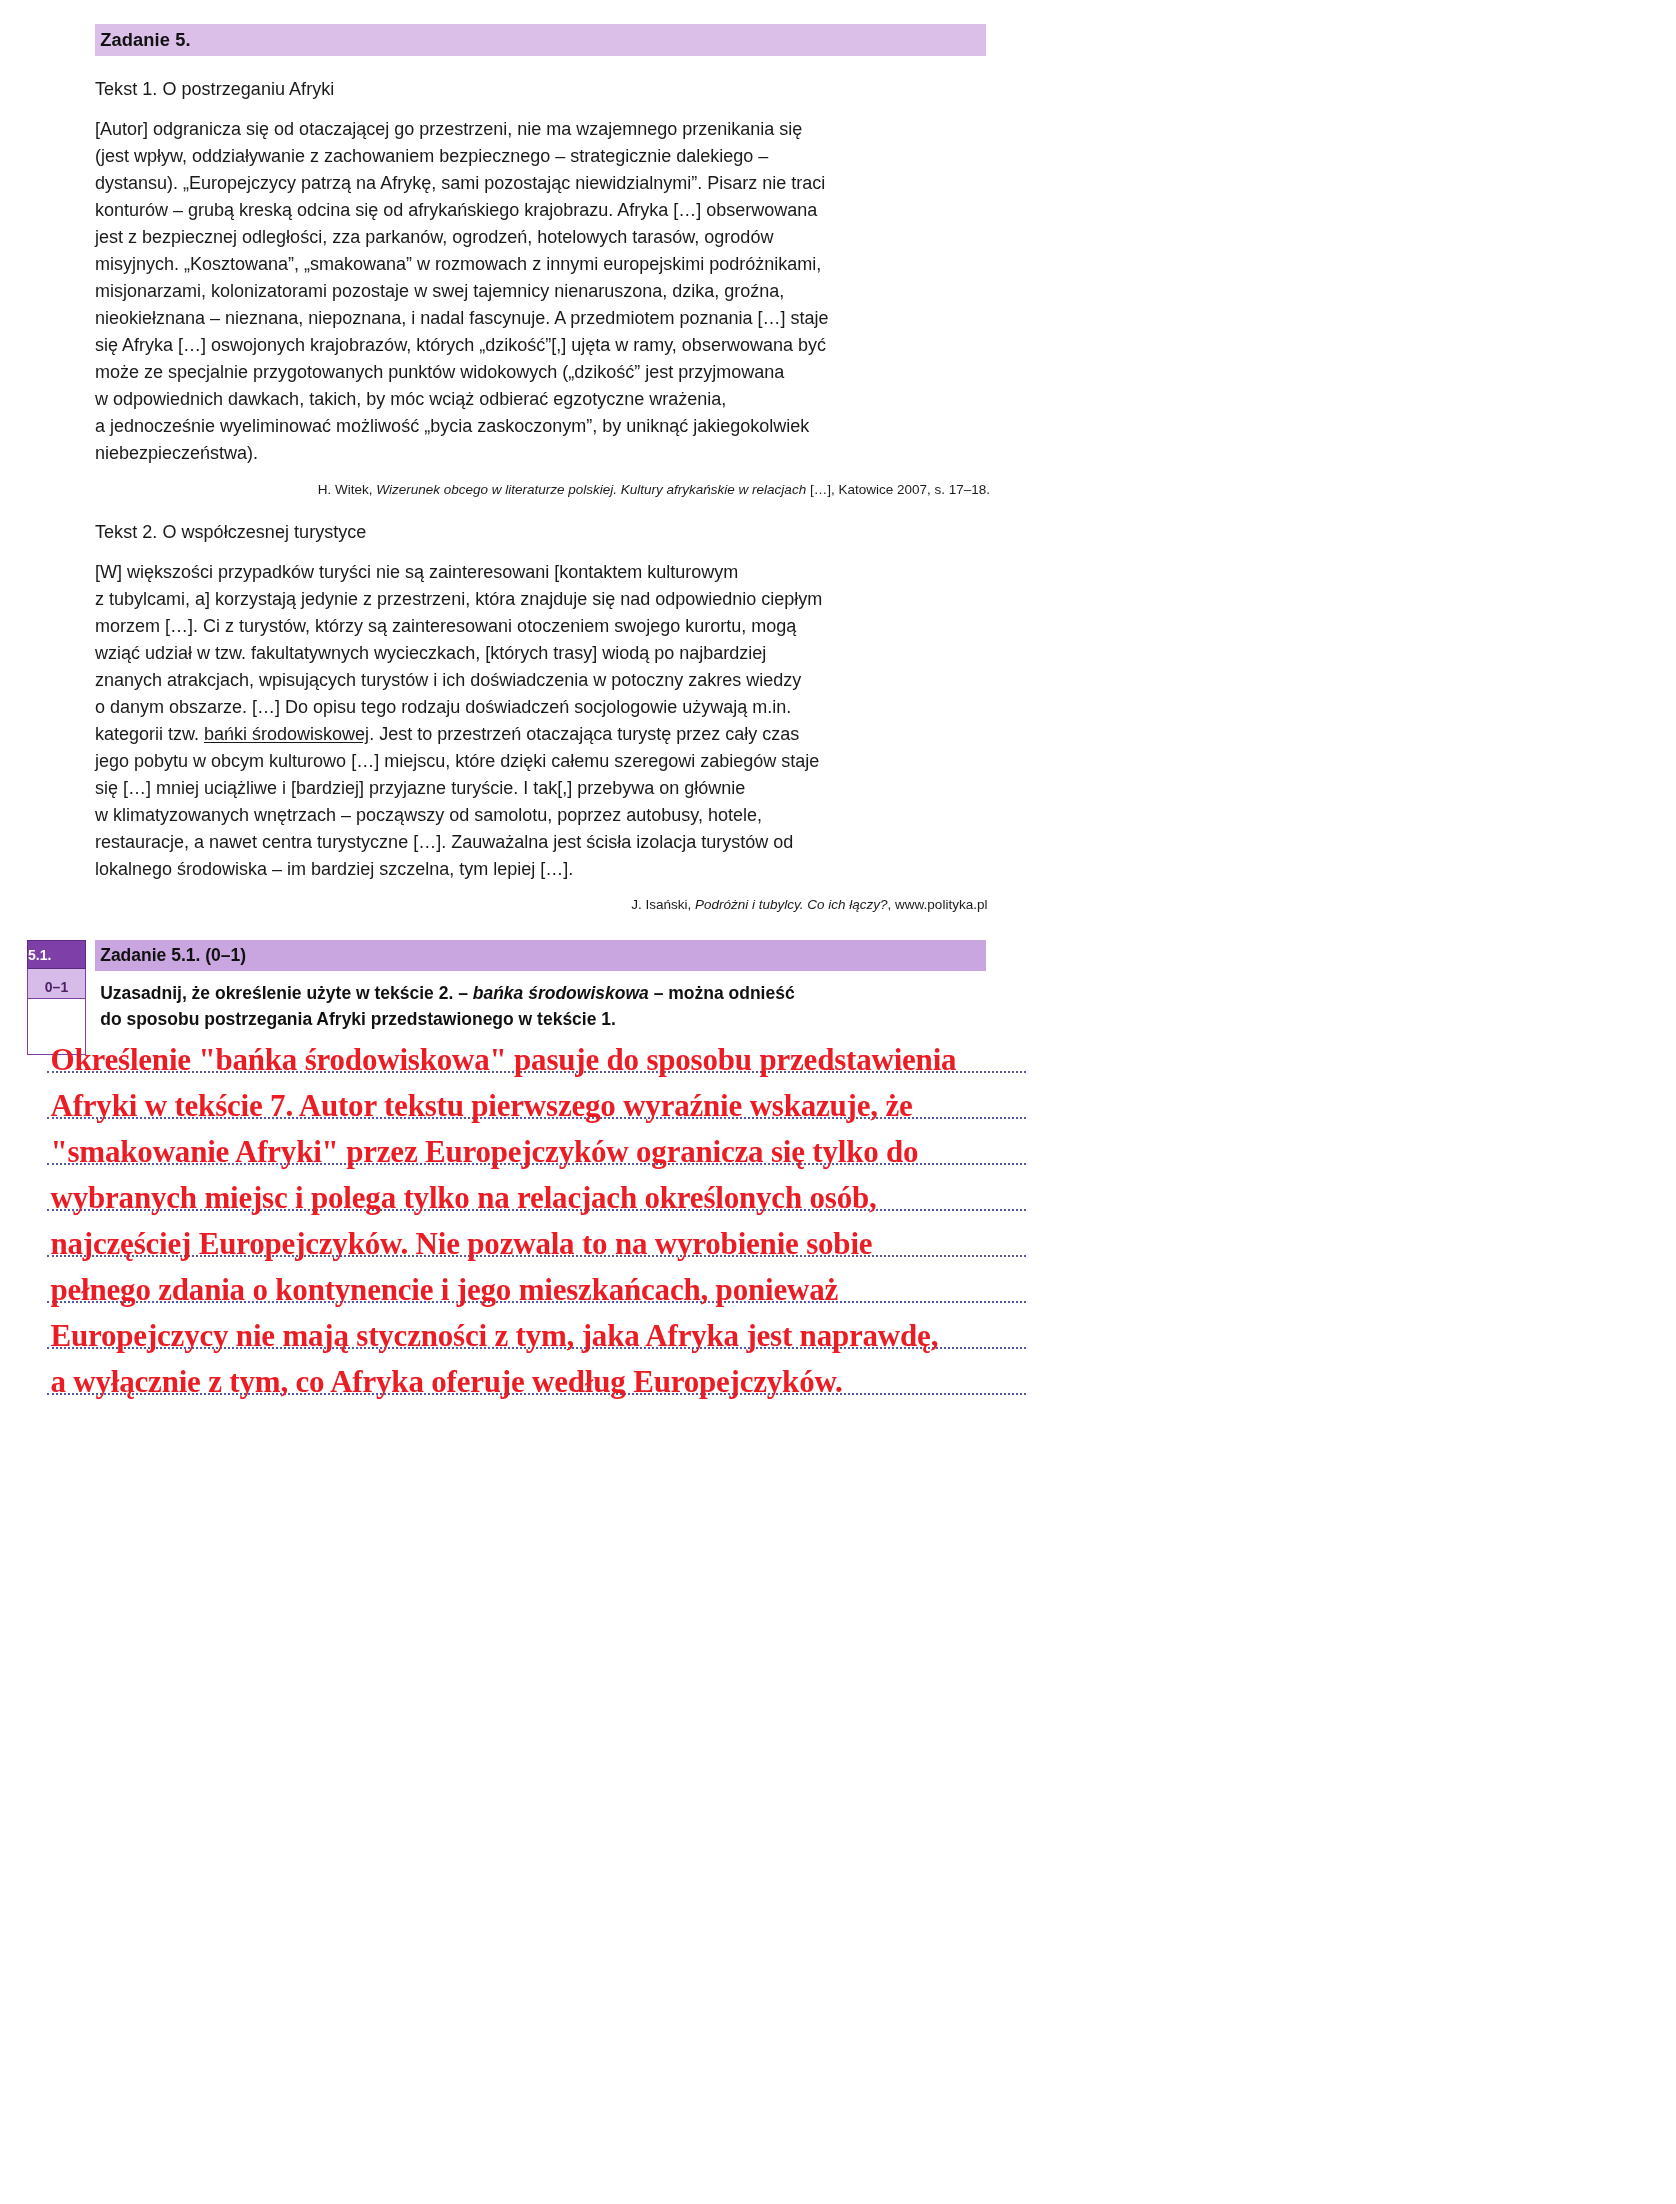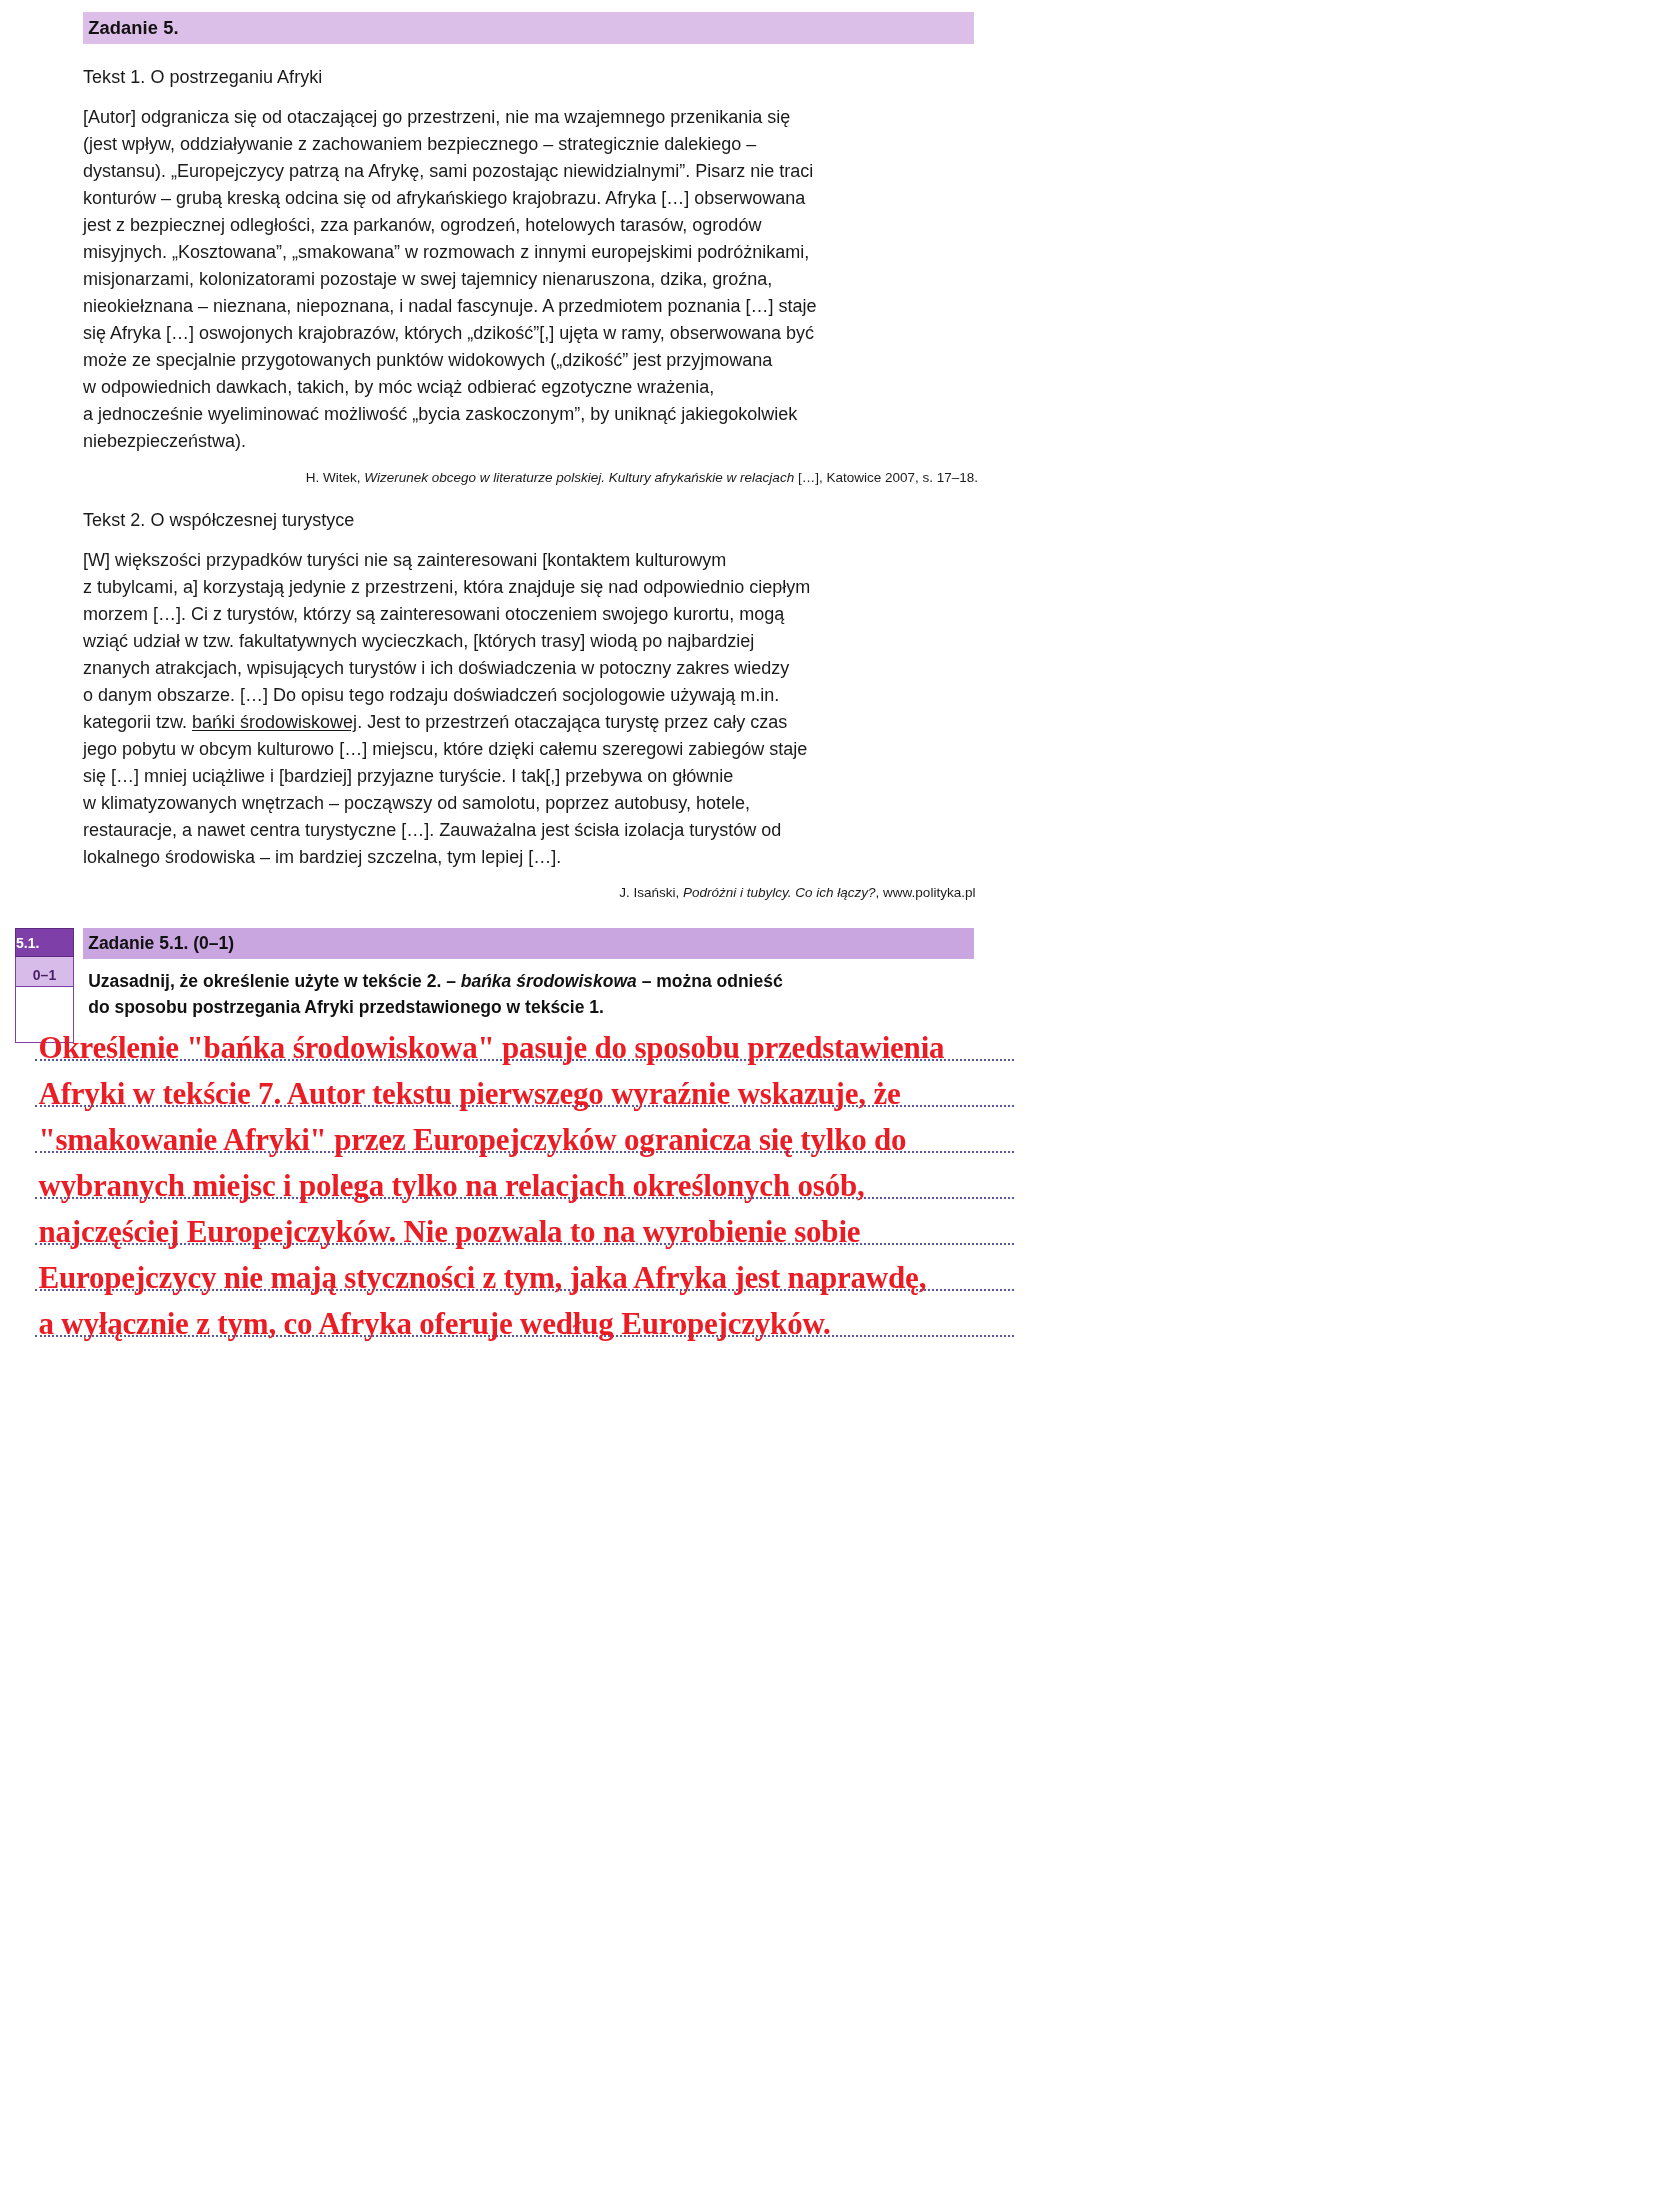--- a/index.html
+++ b/index.html
@@ -11,21 +11,21 @@
     width: 1031px;
     font-family: "Liberation Sans", sans-serif;
     color: #1a1a1a;
     -webkit-font-smoothing: antialiased;
   }
   .page {
     position: relative;
     width: 1031px;
     min-height: 1356px;
     background: #ffffff;
-    padding: 0;
+    padding: 12px;
     box-sizing: border-box;
   }
 
   
   .task-band {
     background: #dcbfe8;
     margin: 12.2px 0 0 83px;
     width: 891px;
     padding: 4.4px 0 5.2px 5.2px;
     box-sizing: border-box;
@@ -253,20 +253,24 @@
     <div class="answer-line">
       <div class="dotted-rule"></div>
       <div class="answer-text">wybranych miejsc i polega tylko na relacjach określonych osób,</div>
     </div>
     <div class="answer-line">
       <div class="dotted-rule"></div>
       <div class="answer-text">najczęściej Europejczyków. Nie pozwala to na wyrobienie sobie</div>
     </div>
     <div class="answer-line">
       <div class="dotted-rule"></div>
+      <div class="answer-text">pełnego zdania o kontynencie i jego mieszkańcach, ponieważ</div>
+    </div>
+    <div class="answer-line">
+      <div class="dotted-rule"></div>
       <div class="answer-text">Europejczycy nie mają styczności z tym, jaka Afryka jest naprawdę,</div>
     </div>
     <div class="answer-line">
       <div class="dotted-rule"></div>
       <div class="answer-text">a wyłącznie z tym, co Afryka oferuje według Europejczyków.</div>
     </div>
   </div>
 
 </div>
 

